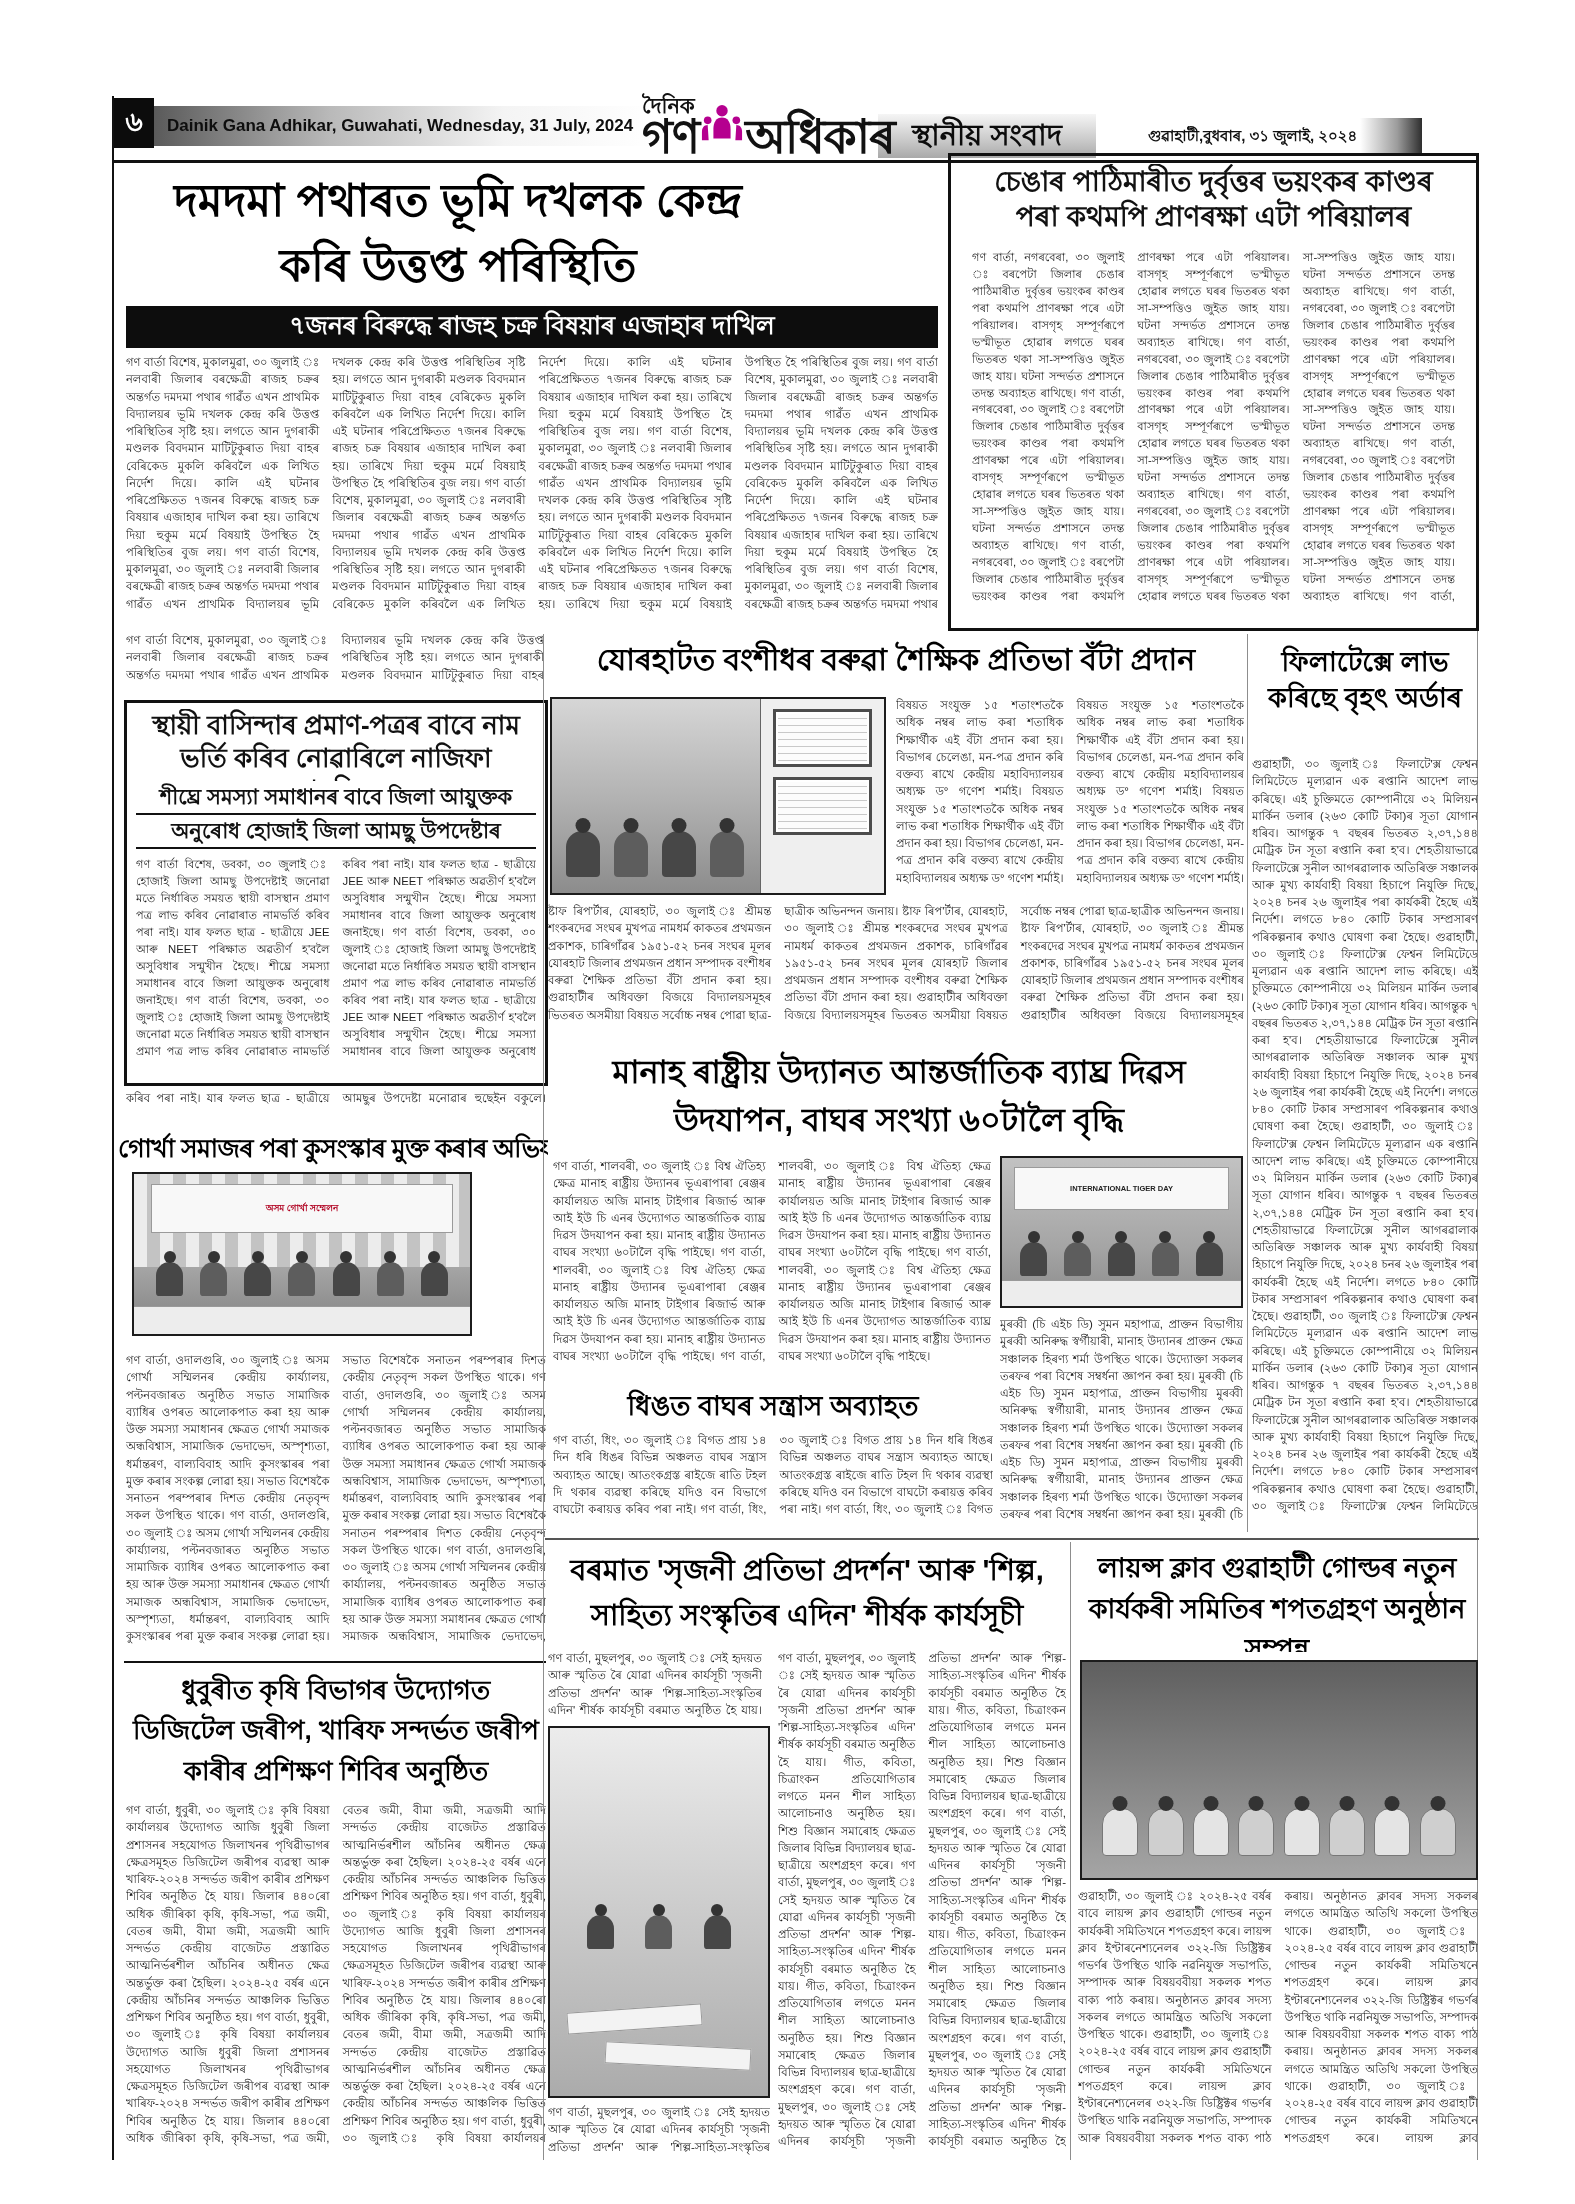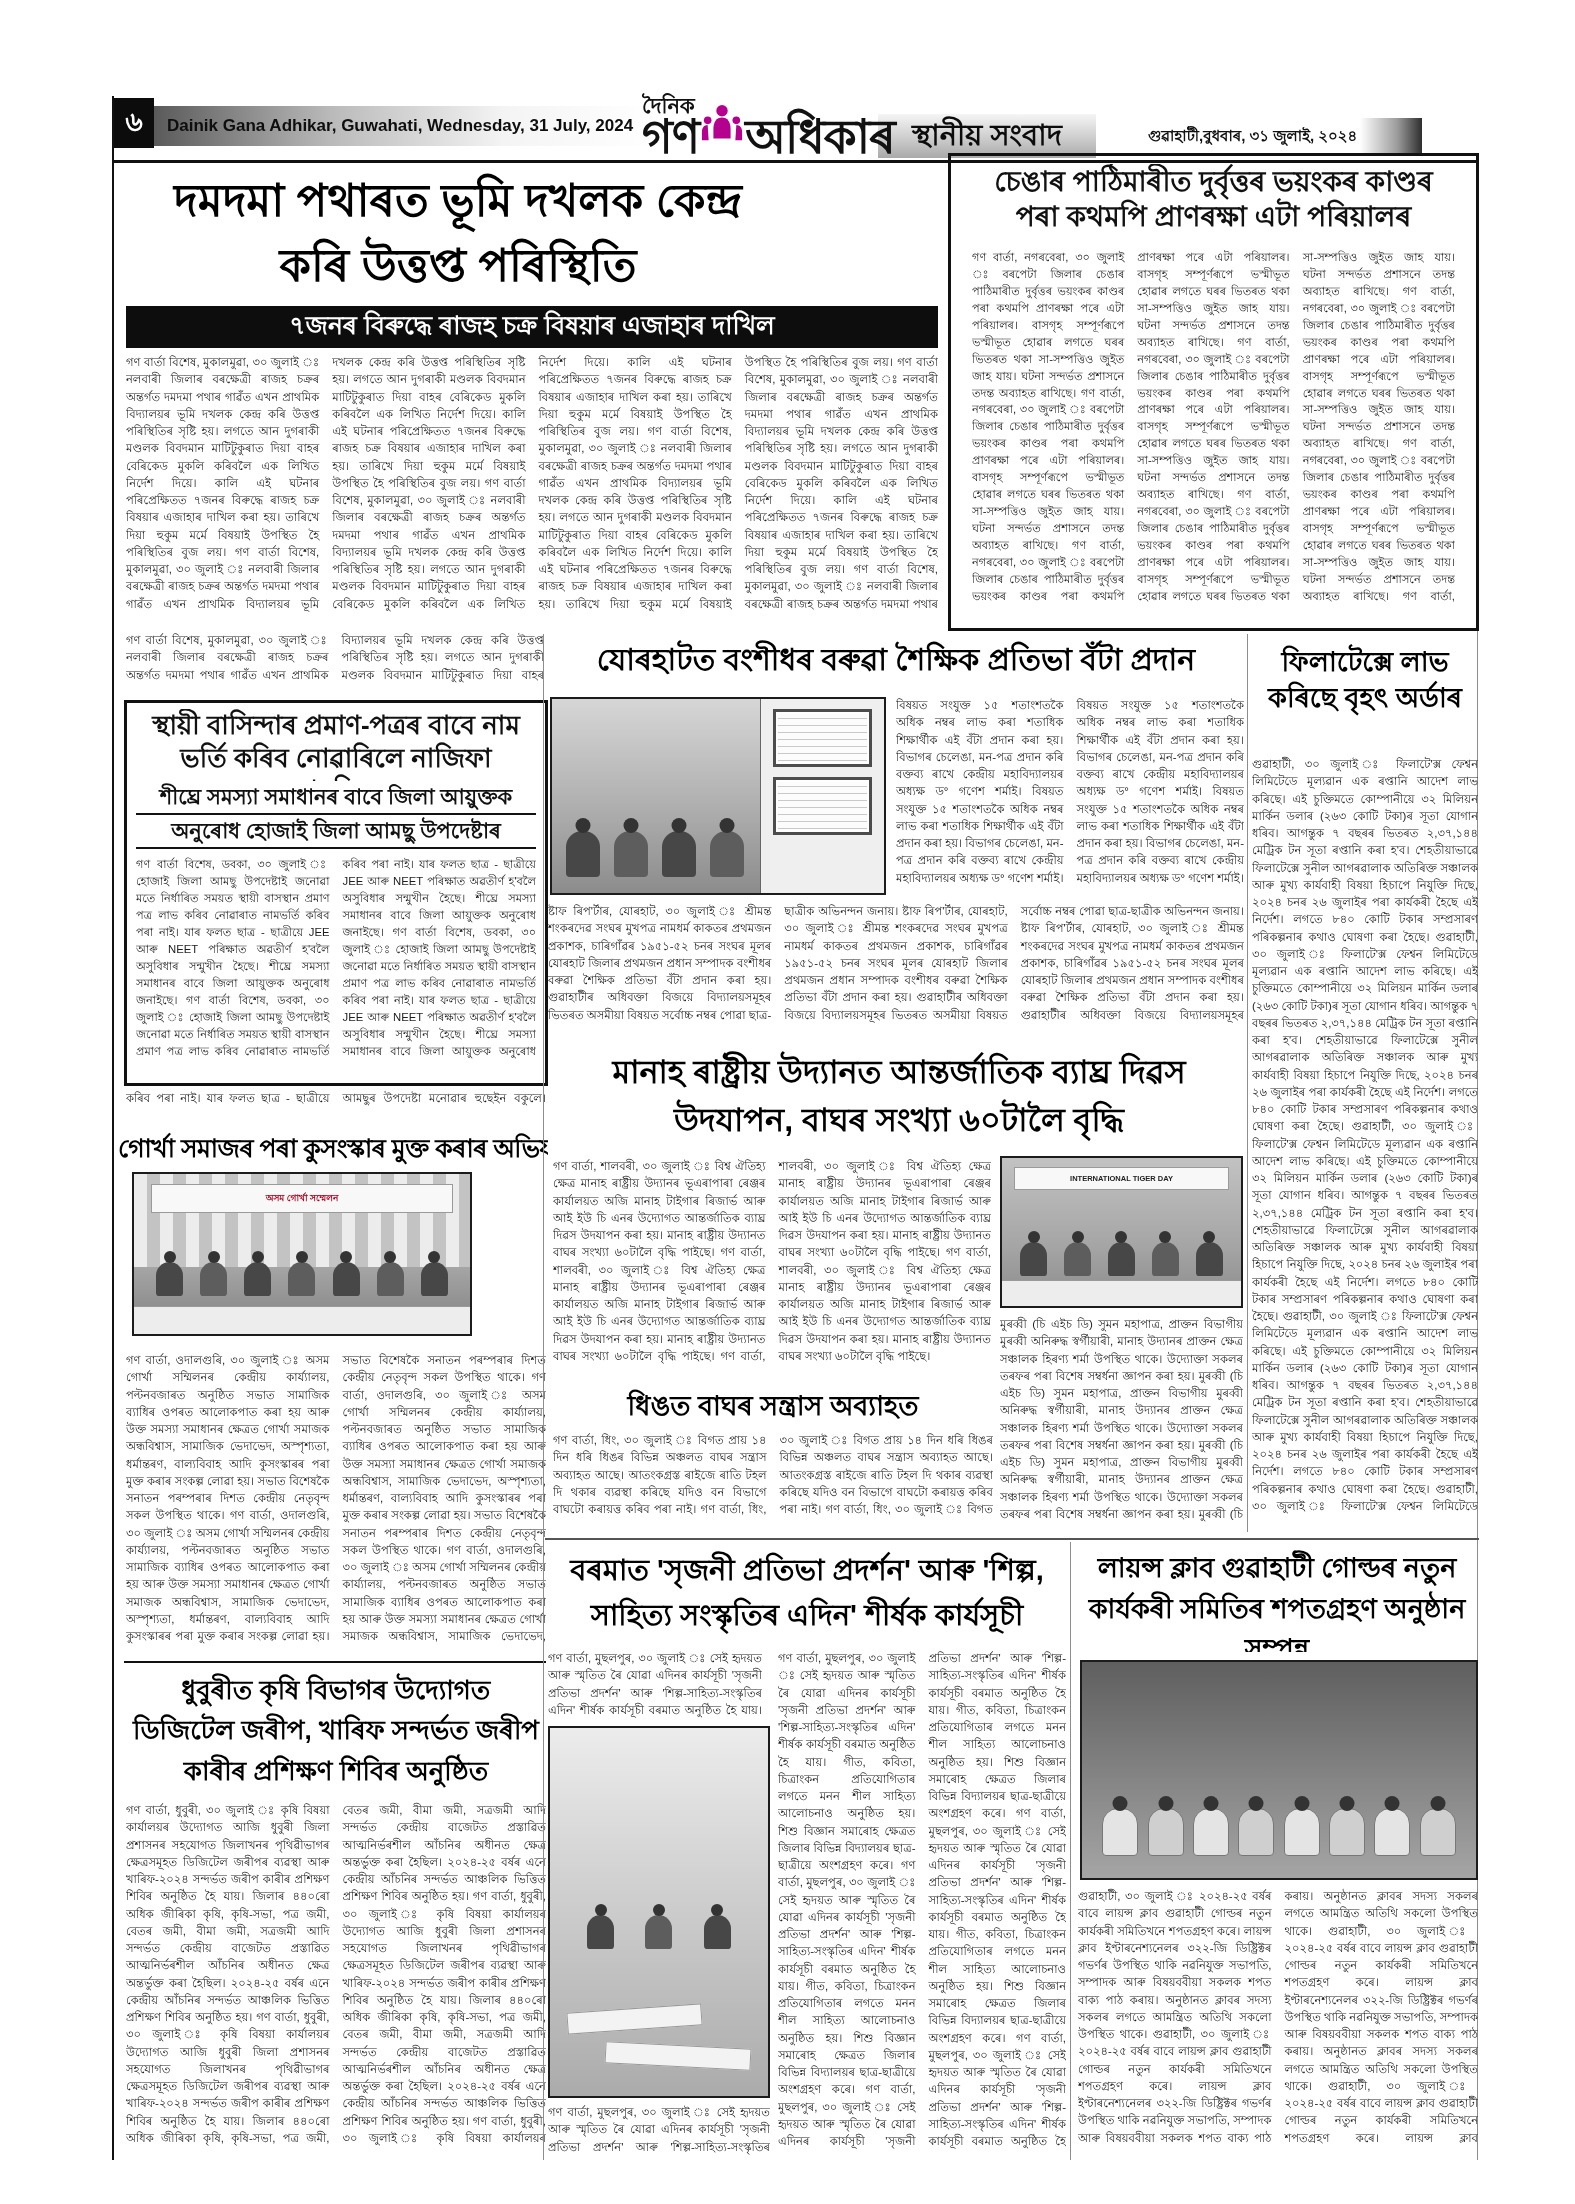--- a/index.html
+++ b/index.html
@@ -36,21 +36,21 @@
   .bx-sub{font-weight:bold;text-align:center;border-bottom:2.5px solid #111;padding:3px 0 4px;
           font-size:21px;line-height:1.2;overflow:hidden;}
   .bx-body{position:relative;text-align:justify;font-size:11.3px;line-height:1.5;color:#1d1d1d;
            overflow:hidden;column-gap:13px;column-fill:auto;margin-top:7px;}
   
   .photo{position:absolute;border:2px solid #1c1c1c;overflow:hidden;box-sizing:border-box;
          background:linear-gradient(180deg,#cfcfcf 0%,#a8a8a8 55%,#808080 100%);}
   .curtain{position:absolute;left:0;right:0;top:0;height:58%;
            background:repeating-linear-gradient(90deg,#ececec 0 13px,#c3c3c3 13px 26px);}
   .pbanner{position:absolute;left:5%;right:5%;top:6%;background:#f8f8f8;border:1px solid #9a9a9a;
-           text-align:center;font-size:9px;font-weight:bold;padding:6px 0;white-space:nowrap;overflow:hidden;}
+           text-align:center;font-size:9px;font-weight:bold;padding:16px 0;white-space:nowrap;overflow:hidden;}
   .people{position:absolute;left:4%;right:4%;display:flex;justify-content:space-around;align-items:flex-end;}
   .person{width:34px;height:46px;background:#474747;border-radius:16px 16px 4px 4px;position:relative;flex:none;}
   .person::before{content:"";position:absolute;top:-13px;left:50%;transform:translateX(-50%);
                   width:15px;height:15px;border-radius:50%;background:#333;}
   .person:nth-child(even){background:#5d5d5d;}
   .person.sm{width:27px;height:34px;}
   .person.sm::before{width:12px;height:12px;top:-11px;}
   .person.light{background:#e4e4e4;border:1px solid #777;}
   .person.light:nth-child(even){background:#cfcfcf;}
   .tablecloth{position:absolute;left:0;right:0;bottom:0;height:17%;background:#ededed;border-top:1px solid #999;}

